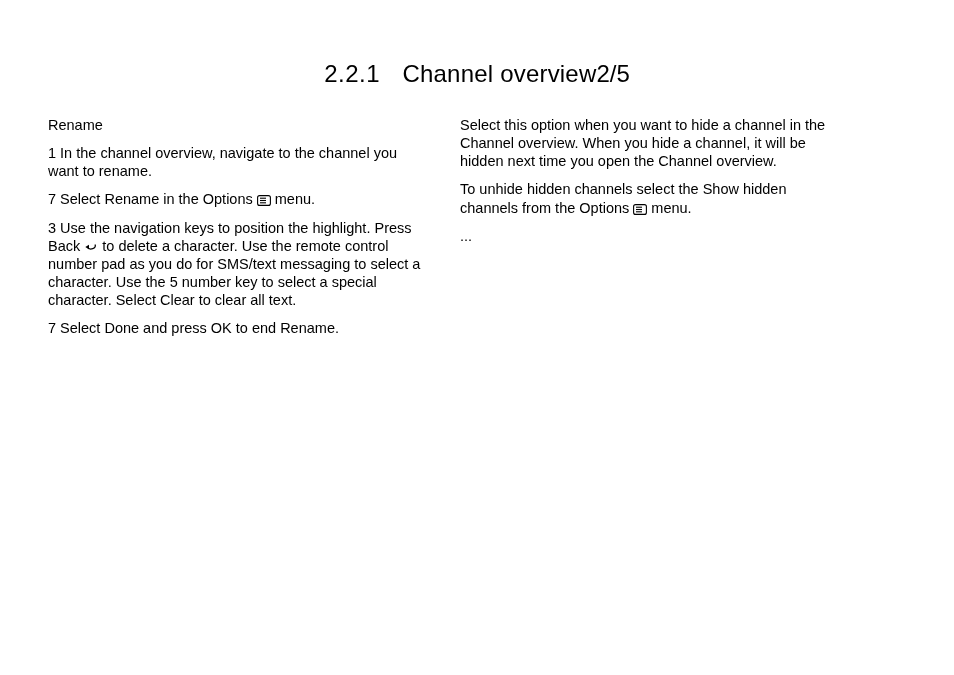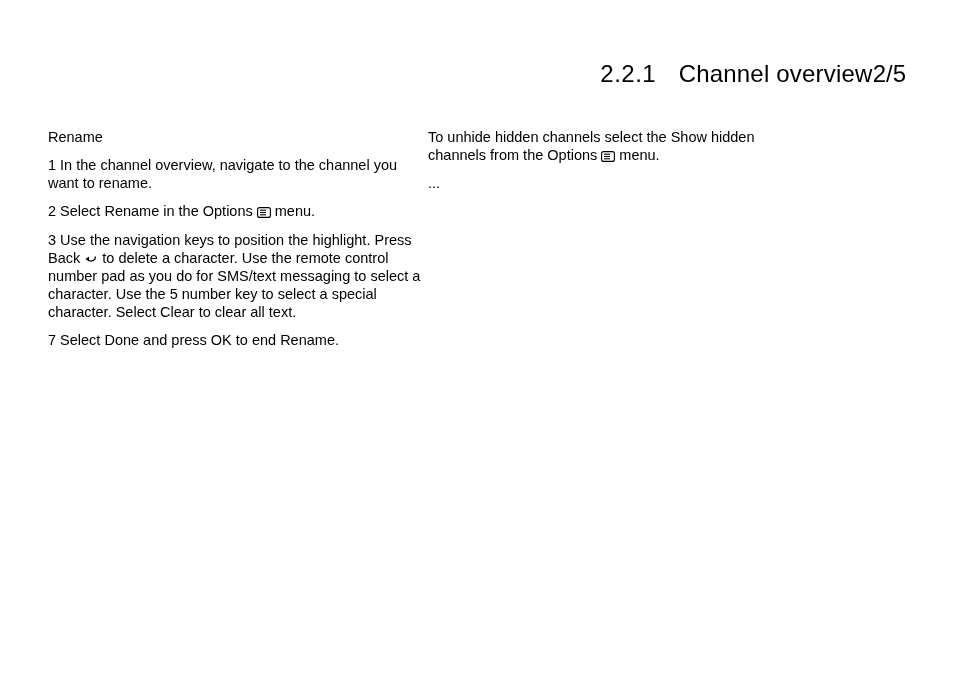--- a/index.html
+++ b/index.html
@@ -13,43 +13,44 @@
   }
   .page {
     box-sizing: border-box;
     width: 954px;
     height: 675px;
     padding: 60px 48px 40px 48px;
     position: relative;
   }
   .header {
     display: flex;
-    justify-content: flex-end;
+    justify-content: center;
     align-items: baseline;
-    margin-bottom: 40px;
+    margin-bottom: 28px;
   }
   .section-number {
     font-size: 24px;
     font-weight: 400;
     letter-spacing: 0.5px;
     font-stretch: condensed;
   }
   .section-title {
     font-size: 24px;
     font-weight: 400;
     letter-spacing: 0.2px;
     margin-left: 18px;
     font-stretch: condensed;
   }
   .page-indicator {
     font-size: 24px;
     font-weight: 400;
   }
   .columns {
     display: flex;
+    gap: 32px;
   }
   .col {
     width: 380px;
     font-size: 14.5px;
     line-height: 1.25;
     font-stretch: condensed;
   }
   .col p {
     margin: 0 0 10px 0;
   }
@@ -76,37 +77,38 @@
     </div>
     <div class="page-indicator">2/5</div>
   </div>
 
   <div class="columns">
 
     <div class="col">
       <p class="subhead">Rename</p>
       <p>1 In the channel overview, navigate to the channel you want to rename.</p>
       <p>
-        <span>2 Select Rename in the Options </span><span class="inline-icon"><svg width="14" height="11" viewBox="0 0 14 11">
+        <span>7 Select Rename in the Options </span><span class="inline-icon"><svg width="14" height="11" viewBox="0 0 14 11">
               <rect x="0.6" y="0.6" width="12.8" height="9.8" rx="2" ry="2" fill="none" stroke="#000" stroke-width="1.1"></rect>
               <line x1="3" y1="3.2" x2="9" y2="3.2" stroke="#000" stroke-width="1.1"></line>
               <line x1="3" y1="5.5" x2="9" y2="5.5" stroke="#000" stroke-width="1.1"></line>
               <line x1="3" y1="7.8" x2="9" y2="7.8" stroke="#000" stroke-width="1.1"></line>
             </svg></span><span> menu.</span>
       </p>
       <p>
         <span>3 Use the navigation keys to position the highlight. Press Back </span><span class="inline-icon"><svg width="14" height="11" viewBox="0 0 14 11">
               <path d="M 11 2.5 A 4 3 0 1 1 3.2 5" fill="none" stroke="#000" stroke-width="1.3"></path>
               <polygon points="1.3,5 5,2.8 5,7.2" fill="#000"></polygon>
             </svg></span><span> to delete a character. Use the remote control number pad as you do for SMS/text messaging to select a character. Use the 5 number key to select a special character. Select Clear to clear all text.</span>
       </p>
       <p>7 Select Done and press OK to end Rename.</p>
     </div>
 
     <div class="col">
+      <p>Select this option when you want to hide a channel in the Channel overview. When you hide a channel, it will be hidden next time you open the Channel overview.</p>
       <p>
         <span>To unhide hidden channels select the Show hidden channels from the Options </span><span class="inline-icon"><svg width="14" height="11" viewBox="0 0 14 11">
               <rect x="0.6" y="0.6" width="12.8" height="9.8" rx="2" ry="2" fill="none" stroke="#000" stroke-width="1.1"></rect>
               <line x1="3" y1="3.2" x2="9" y2="3.2" stroke="#000" stroke-width="1.1"></line>
               <line x1="3" y1="5.5" x2="9" y2="5.5" stroke="#000" stroke-width="1.1"></line>
               <line x1="3" y1="7.8" x2="9" y2="7.8" stroke="#000" stroke-width="1.1"></line>
             </svg></span><span> menu.</span>
       </p>
       <p>...</p>
     </div>

